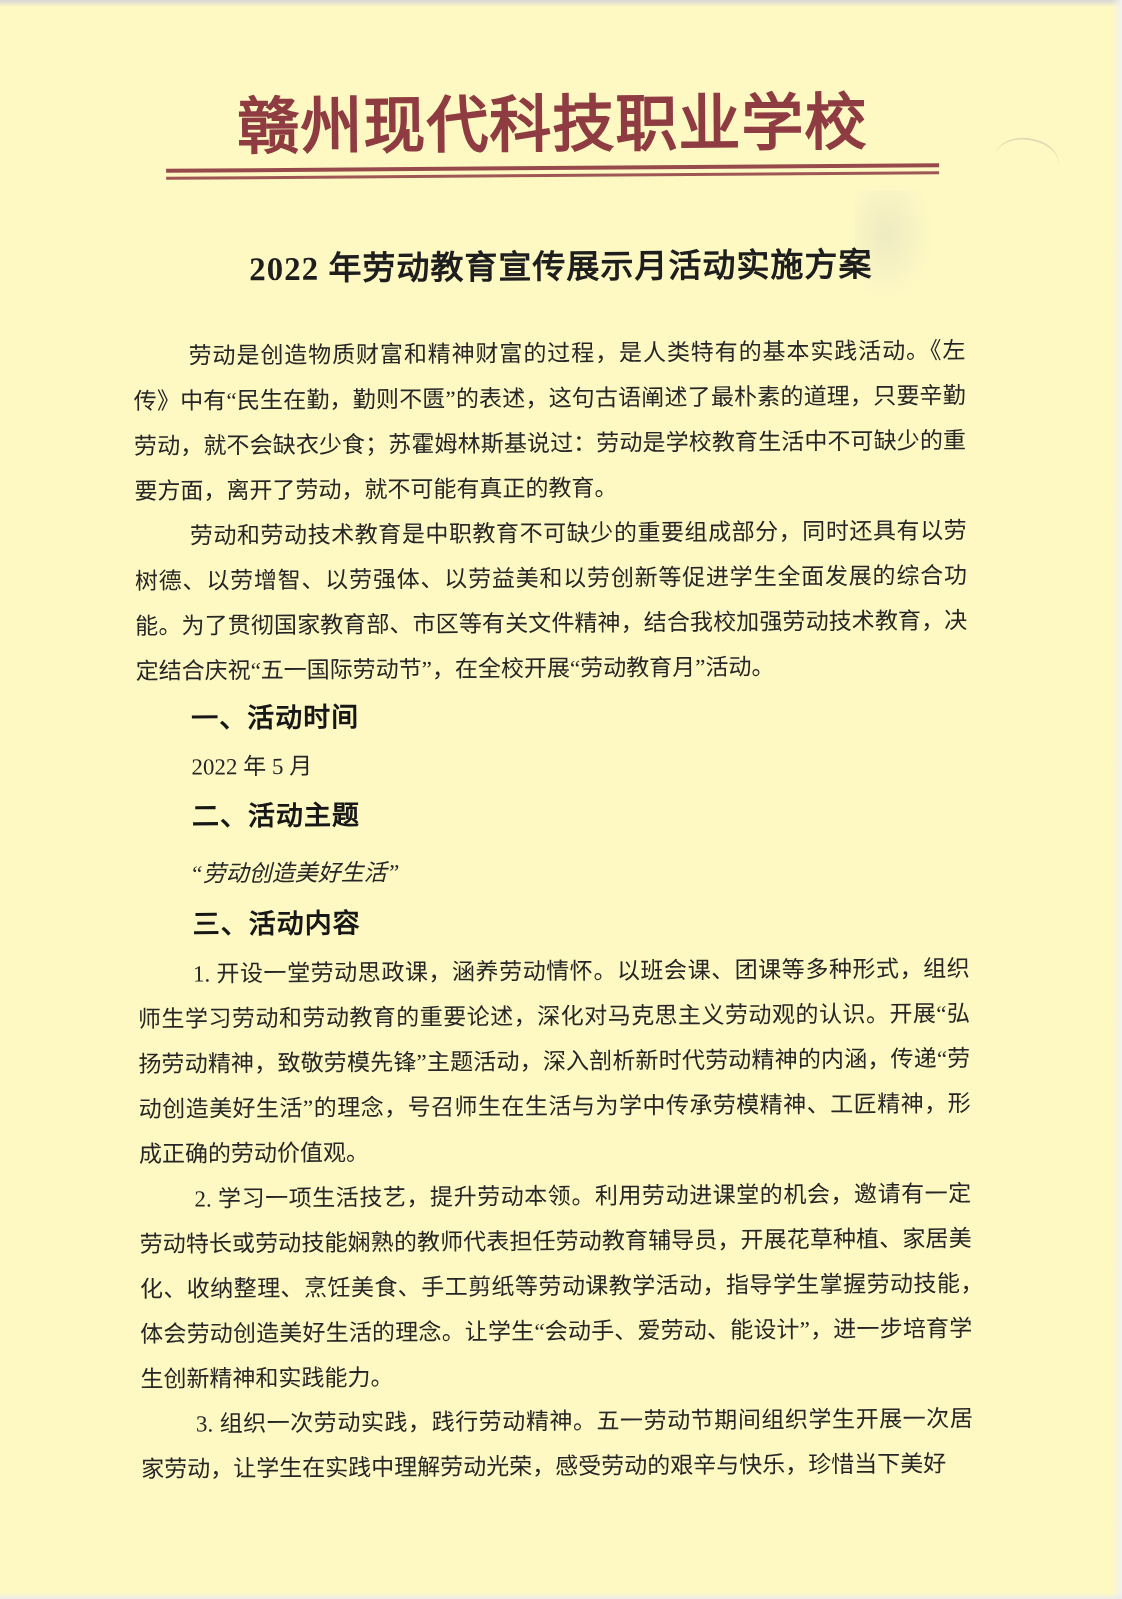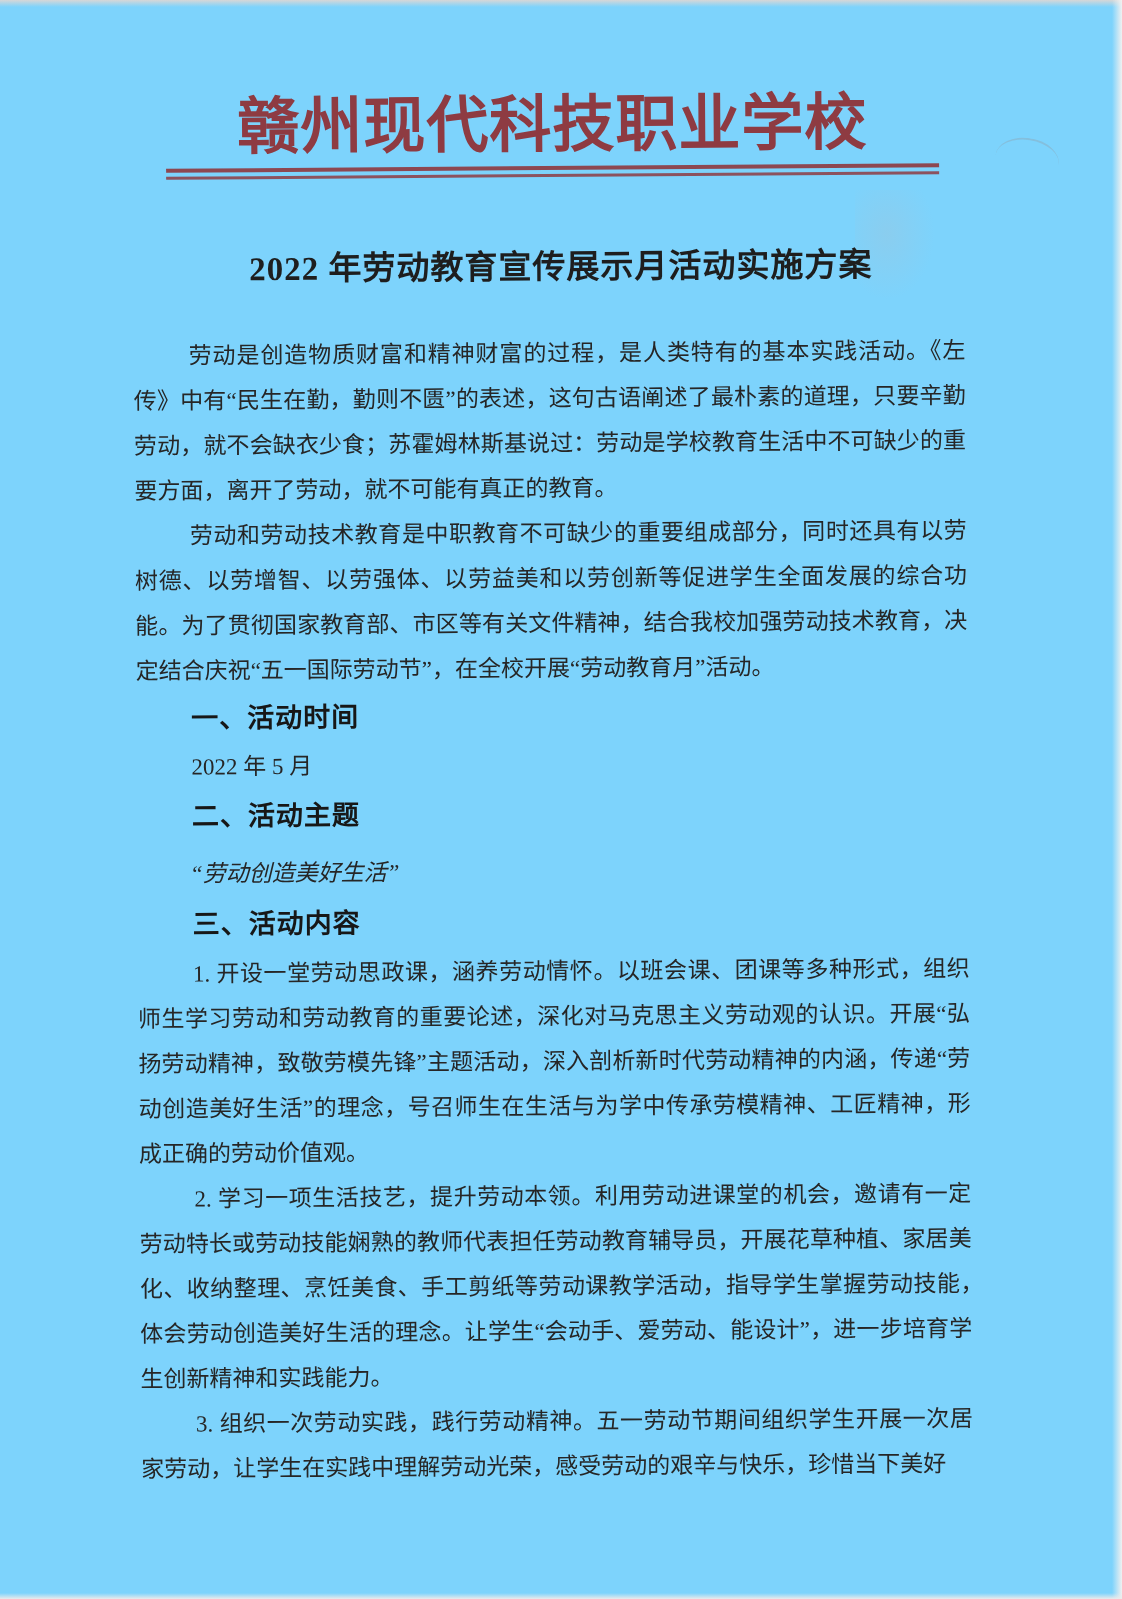--- a/index.html
+++ b/index.html
@@ -4,21 +4,21 @@
 <style>
   :root { --accent: #8e3b42; }
   * { margin: 0; padding: 0; box-sizing: border-box; }
   html, body { background: #ffffff; }
 
   .page {
     position: relative;
     width: 1122px;
     height: 1599px;
     margin: 0 auto;
-    background: #7dd3fc;
+    background: #fef9c3;
     overflow: hidden;
     font-family: "Liberation Serif", "DejaVu Serif", serif;
     color: #262626;
   }
 
   
   .scan-edge-top {
     position: absolute; top: 0; left: 0; right: 0; height: 7px;
     background: linear-gradient(#d7d7d7, rgba(246,246,246,0));
   }

